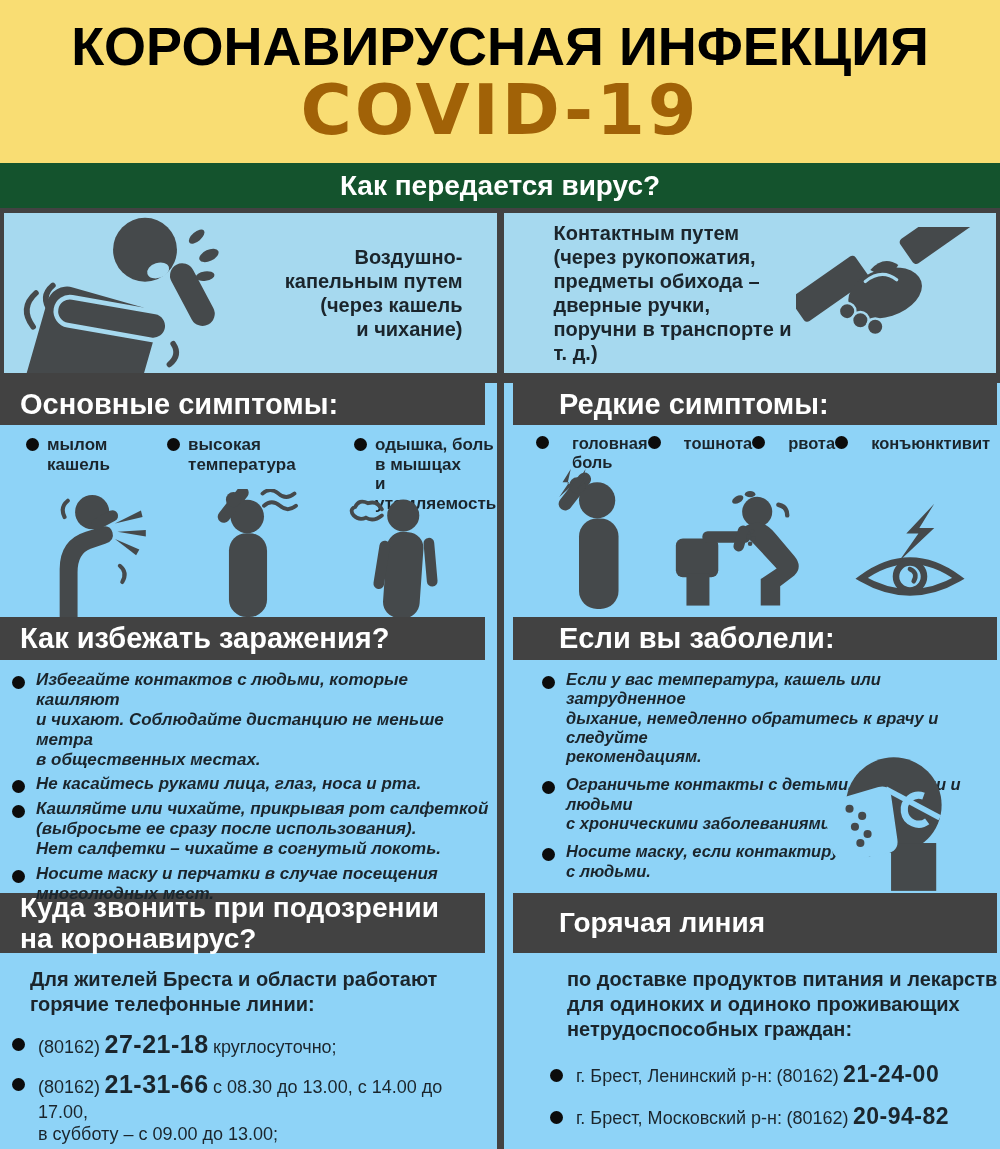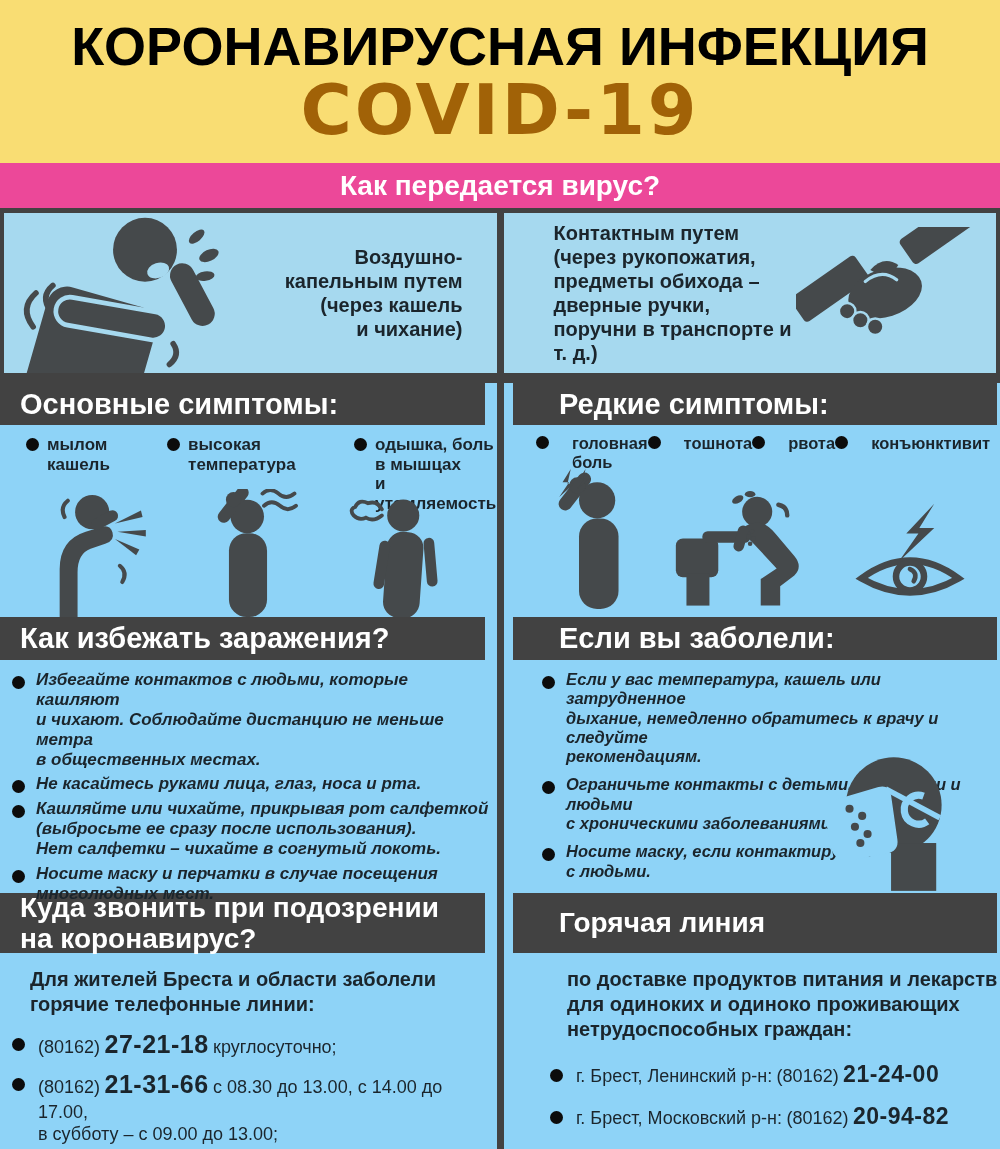--- a/index.html
+++ b/index.html
@@ -6,21 +6,21 @@
   html,body { width:1000px; }
   body { font-family:"Liberation Sans", sans-serif; }
   .poster { width:1000px; height:1149px; background:#8ed3f7; overflow:hidden; position:relative; }
 
   
   .masthead { height:163px; background:#f9dd73; text-align:center; padding-top:18px; }
   .masthead .l1 { font-family:Liberation Sans, sans-serif; font-weight:800; font-size:54px; letter-spacing:0px; color:#000000; line-height:1.05; }
   .masthead .l2 { font-family:"DejaVu Sans", sans-serif; font-weight:800; font-size:70px; letter-spacing:3px; color:#a16207; line-height:1.0; }
 
   
-  .trans-title { height:45px; background:#ec4899; color:#fff; display:flex; align-items:center; justify-content:center;
+  .trans-title { height:45px; background:#14532d; color:#fff; display:flex; align-items:center; justify-content:center;
                  font-size:28px; font-weight:700; }
   .trans-row { height:175px; background:#424242; display:flex; gap:7px; padding:5px 4px 10px 4px; }
   .trans-box { flex:1; background:#a6d9ef; display:flex; align-items:center; overflow:hidden; }
   .trans-text { font-size:20px; font-weight:700; color:#1b252c; white-space:pre-line; line-height:1.2; }
   .trans-box.airborne { justify-content:flex-start; }
   .trans-box.airborne .trans-text { text-align:right; margin-left:auto; margin-right:34px; }
   .trans-box.contact .trans-text { margin-left:50px; }
   .trans-box.contact svg { margin-left:auto; margin-right:18px; }
 
   
@@ -212,21 +212,21 @@
 Нет салфетки – чихайте в согнутый локоть.</span></li>
         <li><span class="dot"></span><span class="txt">Носите маску и перчатки в случае посещения
 многолюдных мест.</span></li>
       </ul>
 
       <div class="bar bar-3">
         <span>Куда звонить при подозрении
 на коронавирус?</span>
       </div>
 
-      <div class="intro">Для жителей Бреста и области заболели
+      <div class="intro">Для жителей Бреста и области работают
 горячие телефонные линии:</div>
 
       <ul class="phones">
         <li>
           <span class="dot"></span>
           <span class="ph-prefix">(80162)</span>
           <span class="ph-number">27-21-18</span>
           <span class="ph-note">круглосуточно;</span>
         </li>
         <li>

